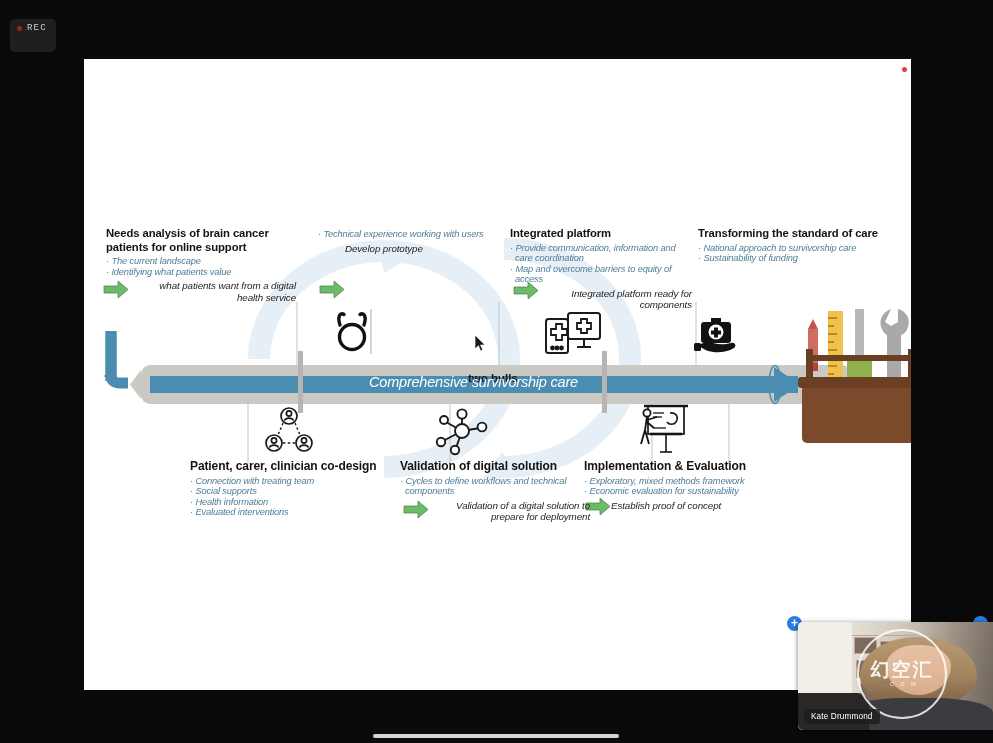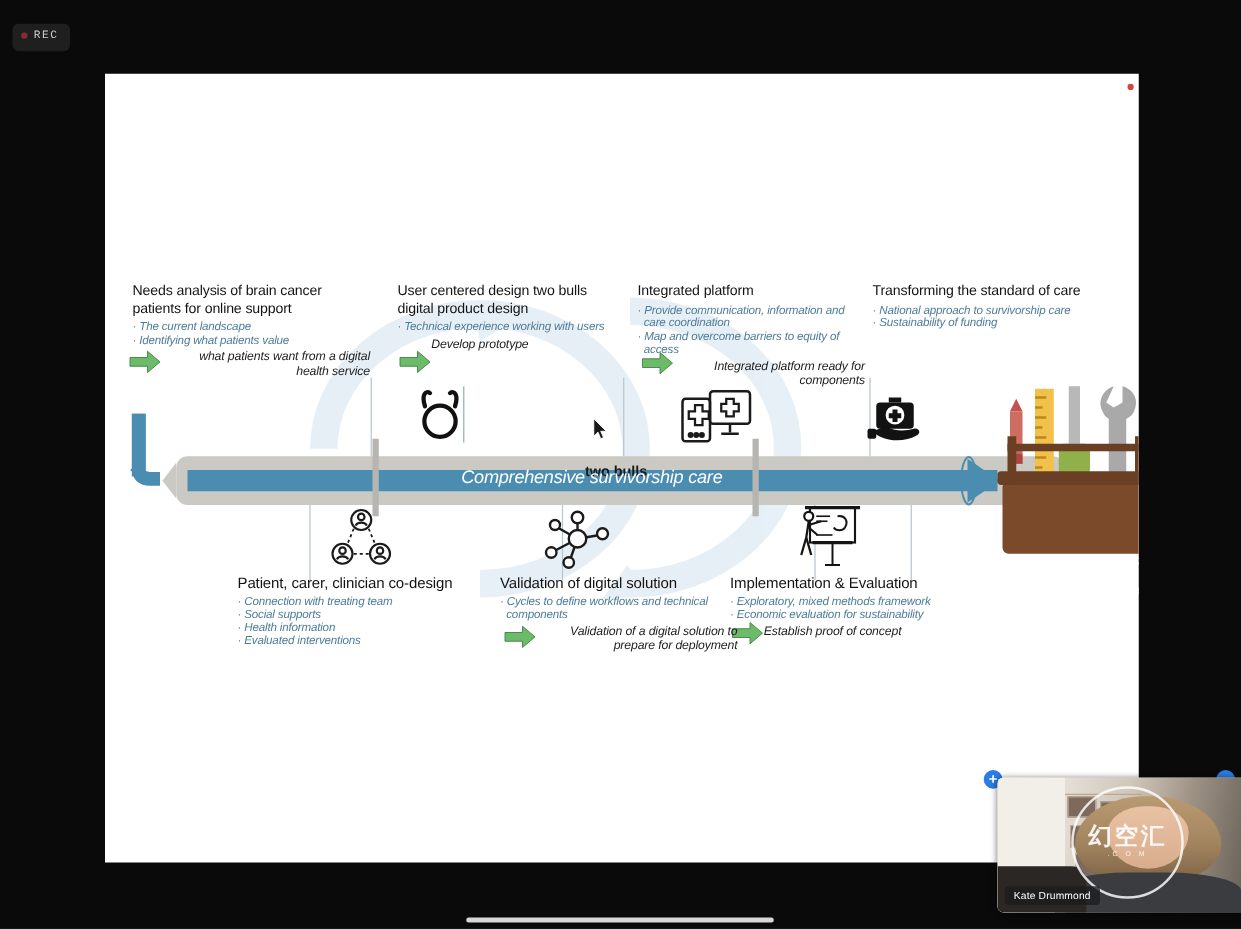--- a/index.html
+++ b/index.html
@@ -6,41 +6,41 @@
   body{
     width:993px;height:743px;overflow:hidden;position:relative;
     font-family:"Liberation Sans", sans-serif;
     background:#0a0a0a;
   }
 
   
   #rec-badge{
     position:absolute;left:10px;top:19px;
     background:#1f1f1f;border-radius:5px;
-    padding:4px 9px 8px 7px;
+    padding:4px 9px 19px 7px;
     display:flex;align-items:center;gap:5px;
   }
   #rec-dot{width:5px;height:5px;border-radius:50%;background:#8d2b2b;display:block;}
   #rec-label{color:#cfcfcf;font-size:9px;letter-spacing:1.2px;font-family:"Liberation Mono",monospace;}
 
   
   #slide{
     position:absolute;left:84px;top:59px;width:827px;height:631px;
     background:#ffffff;overflow:hidden;
   }
   #red-dot{position:absolute;right:4px;top:8px;width:5px;height:5px;border-radius:50%;background:#d8433c;}
 
   
   #diagram{position:absolute;left:0;top:0;width:827px;height:631px;}
 
   
   .blk{position:absolute;}
   .blk h4{
     margin:0;font-size:11.3px;line-height:13.6px;color:#131313;
-    font-weight:normal;letter-spacing:-.1px;
+    font-weight:bold;letter-spacing:-.1px;
   }
   .blk ul{margin:2px 0 0 0;padding:0;list-style:none;}
   .blk ul li{
     font-size:9.3px;line-height:10.6px;color:#4f7d99;
     font-style:italic;letter-spacing:-.15px;
     text-indent:-5px;padding-left:5px;
   }
   .blk ul li::before{content:"\00B7\00A0";}
   .outcome{
     margin-top:3px;display:flex;align-items:flex-start;gap:5px;
@@ -302,21 +302,20 @@
       <li>The current landscape</li>
       <li>Identifying what patients value</li>
     </ul>
     <div class="outcome">
       <span class="arrow" style="width:22px;"></span>
       <span class="txt">what patients want from a digital health service</span>
     </div>
   </div>
 
   <div class="blk" style="left:234px;top:168px;width:180px;">
-    <h4>User centered design two bulls digital product design</h4>
     <ul>
       <li>Technical experience working with users</li>
     </ul>
     <div class="outcome">
       <span class="arrow" style="width:22px;"></span>
       <span class="txt">Develop prototype</span>
     </div>
   </div>
 
   <div class="blk" style="left:426px;top:168px;width:182px;">

